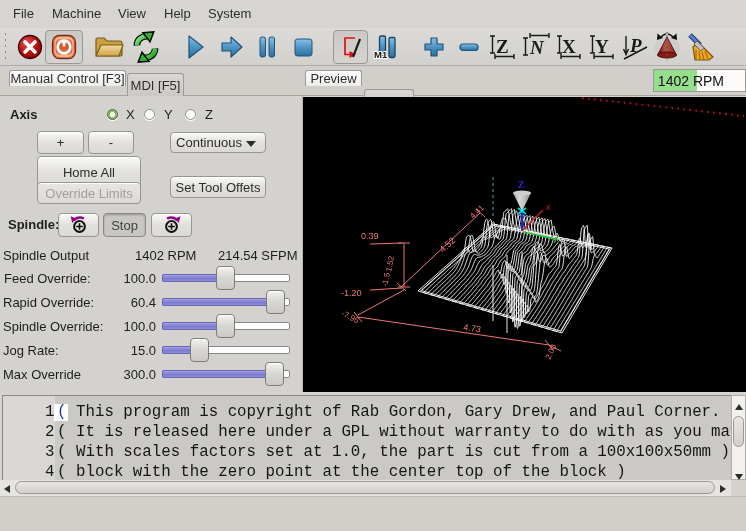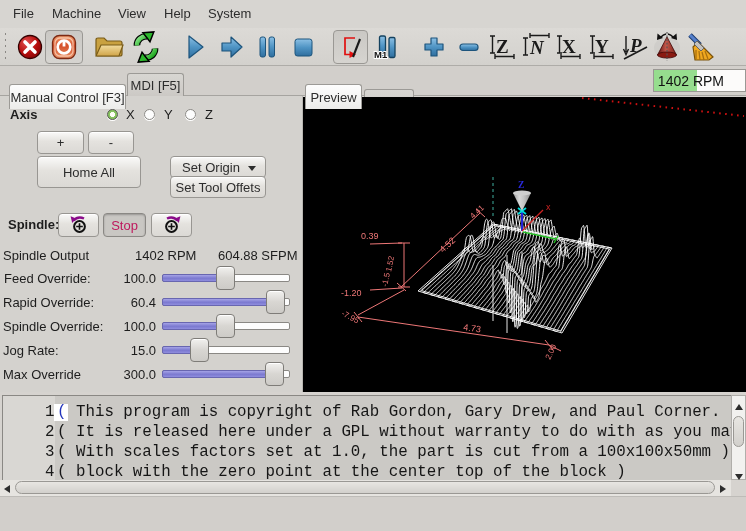--- a/index.html
+++ b/index.html
@@ -4,27 +4,27 @@
 html,body{width:746px;height:531px;overflow:hidden;background:#d6d3cf;font-family:"Liberation Sans",sans-serif}
 .abs{position:absolute}
 #menubar{position:absolute;top:0;left:0;width:746px;height:28px;background:#d7d5d1;color:#2d2d2d;font-size:13px}
 #menubar span{position:absolute;top:6px}
 #toolbar{position:absolute;top:28px;left:0;width:746px;height:38px;background:linear-gradient(#dcdad6,#d3d1cd);border-bottom:1px solid #aeaca8}
 .grip{position:absolute;left:4px;top:32px;width:3px;height:30px;
  background:radial-gradient(circle 1.2px at 1.5px 2px,#8a8884 60%,transparent 62%) 0 0/3px 6px repeat-y}
 .tframe{position:absolute;top:30px;height:34px;width:38px;border:1px solid #9a9894;border-radius:4px;background:linear-gradient(#cac8c4,#d6d4d0)}
 #tabrow{position:absolute;top:66px;left:0;width:746px;height:30px;background:#d2cfcb;border-bottom:1px solid #a6a4a0}
 .tab{position:absolute;border:1px solid #9c9a96;border-bottom:none;border-radius:3px 3px 0 0;font-size:13px;color:#2d2d2d;display:flex;align-items:center;justify-content:center}
-.tabsel{background:linear-gradient(#fdfdfd,#ececea);height:25px;top:84px;z-index:3}
+.tabsel{background:linear-gradient(#fdfdfd,#ececea);height:16px;top:70px;z-index:3}
 .tabun{background:linear-gradient(#d8d6d2,#ccc9c5);height:23px;top:73px}
 #lpanel{position:absolute;top:96px;left:0;width:303px;height:296px;background:#d4d2ce;border-right:1px solid #b8b6b2;font-size:13px;color:#1d1d1d}
 #preview{position:absolute;top:97px;left:303px;width:443px;height:295px;background:#000;overflow:hidden}
 .btn{position:absolute;border:1px solid #989692;border-radius:4px;background:linear-gradient(#fafaf9,#e4e2de 45%,#dbd9d5);box-shadow:inset 0 1px 0 #fff;display:flex;align-items:center;justify-content:center;font-size:13px;color:#2d2d2d}
 .btn.dis{color:#a19f9b;background:linear-gradient(#e8e6e2,#dcdad6)}
-.btn.pressed{background:#c9c7c3;box-shadow:inset 0 1px 2px rgba(0,0,0,.25);border-color:#8a8884;color:#be185d}
+.btn.pressed{background:#c9c7c3;box-shadow:inset 0 1px 2px rgba(0,0,0,.25);border-color:#8a8884;color:#404040}
 .radio{position:absolute;width:11px;height:11px;border-radius:50%;background:#fdfdfd;border:1px solid #8a8884;box-shadow:0 1px 0 #fff}
 .radio.sel{background:radial-gradient(circle at 50% 50%,#fdfdf4 0 2.4px,#86c35e 2.4px 5px,#6aa344 5px 5.6px);border-color:#5a5a56}
 .lbl{position:absolute;white-space:nowrap}
 .val{position:absolute;text-align:right;white-space:nowrap}
 .track{position:absolute;height:8px;border:1px solid #8a8884;border-radius:2px;background:#fdfdfd}
 .fill{position:absolute;height:8px;border:1px solid #6866b0;border-radius:2px;background:linear-gradient(#a5a3e6,#7b79d0 55%,#8f8dde)}
 .handle{position:absolute;width:19px;height:24px;border:1px solid #7e7c78;border-radius:4px;background:linear-gradient(#f2f1ef,#d8d6d2 50%,#cdcbc7);box-shadow:inset 0 1px 0 #fff}
 #codearea{position:absolute;top:395px;left:2px;width:729px;height:85px;background:#cbc9c5;border-top:1px solid #8a8884;border-left:1px solid #8a8884;font-family:"Liberation Mono",monospace;font-size:15.8px;line-height:20px;color:#161616;white-space:pre;overflow:hidden}
 #vscroll{position:absolute;top:395px;left:731px;width:15px;height:85px;background:#f2f1ef;border:1px solid #b0aeaa}
 #hscroll{position:absolute;top:480px;left:0px;width:731px;height:16px;background:#e6e4e0}
@@ -183,23 +183,24 @@
 <div id="lpanel">
   <b class="lbl" style="left:10px;top:11px">Axis</b>
   <div class="radio sel" style="left:107px;top:13px"></div>
     <span class="lbl" style="left:126px;top:11px">X</span>
   <div class="radio" style="left:144px;top:13px"></div>
     <span class="lbl" style="left:164px;top:11px">Y</span>
   <div class="radio" style="left:185px;top:13px"></div>
     <span class="lbl" style="left:205px;top:11px">Z</span>
   <div class="btn" style="left:37px;top:35px;width:47px;height:23px">+</div>
   <div class="btn" style="left:88px;top:35px;width:46px;height:23px">-</div>
+  <div class="btn" style="left:170px;top:36px;width:96px;height:21px;padding-right:18px">Continuous
+    <div class="arr" style="right:9px;top:8px;border-left:5.5px solid transparent;border-right:5.5px solid transparent;border-top:6px solid #2d2d2d"></div></div>
   <div class="btn" style="left:37px;top:60px;width:104px;height:32px">Home All</div>
-  <div class="btn" style="left:170px;top:60px;width:96px;height:22px;padding-right:14px">Set Origin
-    <div class="arr" style="right:9px;top:9px;border-left:4.5px solid transparent;border-right:4.5px solid transparent;border-top:5px solid #2d2d2d"></div></div>
+  <div class="btn dis" style="left:37px;top:86px;width:104px;height:22px">Override Limits</div>
   <div class="btn" style="left:170px;top:80px;width:96px;height:22px">Set Tool Offets</div>
   <b class="lbl" style="left:8px;top:121px">Spindle:</b>
   <div class="btn" style="left:58px;top:117px;width:41px;height:24px">
       <svg width="22" height="22" viewBox="0 0 22 22">
         <circle cx="11.5" cy="12.5" r="5.4" fill="none" stroke="#111" stroke-width="2"></circle>
         <path d="M11.5 9.2 L11.5 15.8 M8.2 12.5 L14.8 12.5" stroke="#111" stroke-width="1.6"></path>
         <path d="M16 4.5 A 9 9 0 0 0 5.5 6.5" fill="none" stroke="#8a0b8a" stroke-width="2.4"></path>
         <path d="M2.6 2.2 L8.2 4.4 L4.2 8.9 Z" fill="#8a0b8a"></path>
       </svg>
     </div>
@@ -207,21 +208,21 @@
   <div class="btn" style="left:151px;top:117px;width:41px;height:24px">
       <svg width="22" height="22" viewBox="0 0 22 22">
         <circle cx="10.5" cy="12.5" r="5.4" fill="none" stroke="#111" stroke-width="2"></circle>
         <path d="M10.5 9.2 L10.5 15.8 M7.2 12.5 L13.8 12.5" stroke="#111" stroke-width="1.6"></path>
         <path d="M6 4.5 A 9 9 0 0 1 16.5 6.5" fill="none" stroke="#8a0b8a" stroke-width="2.4"></path>
         <path d="M19.4 2.2 L13.8 4.4 L17.8 8.9 Z" fill="#8a0b8a"></path>
       </svg>
     </div>
   <span class="lbl" style="left:3px;top:152px">Spindle Output</span>
   <span class="lbl" style="left:135px;top:152px">1402 RPM</span>
-  <span class="lbl" style="left:218px;top:152px">604.88 SFPM</span>
+  <span class="lbl" style="left:218px;top:152px">214.54 SFPM</span>
   <span class="lbl" style="left:4px;top:175px">Feed Override:</span>
     <span class="val" style="left:106px;width:50px;top:175px">100.0</span>
   <span class="lbl" style="left:3px;top:199px">Rapid Override:</span>
     <span class="val" style="left:106px;width:50px;top:199px">60.4</span>
   <span class="lbl" style="left:3px;top:223px">Spindle Override:</span>
     <span class="val" style="left:106px;width:50px;top:223px">100.0</span>
   <span class="lbl" style="left:3px;top:247px">Jog Rate:</span>
     <span class="val" style="left:106px;width:50px;top:247px">15.0</span>
   <span class="lbl" style="left:3px;top:271px">Max Override</span>
     <span class="val" style="left:106px;width:50px;top:271px">300.0</span>

